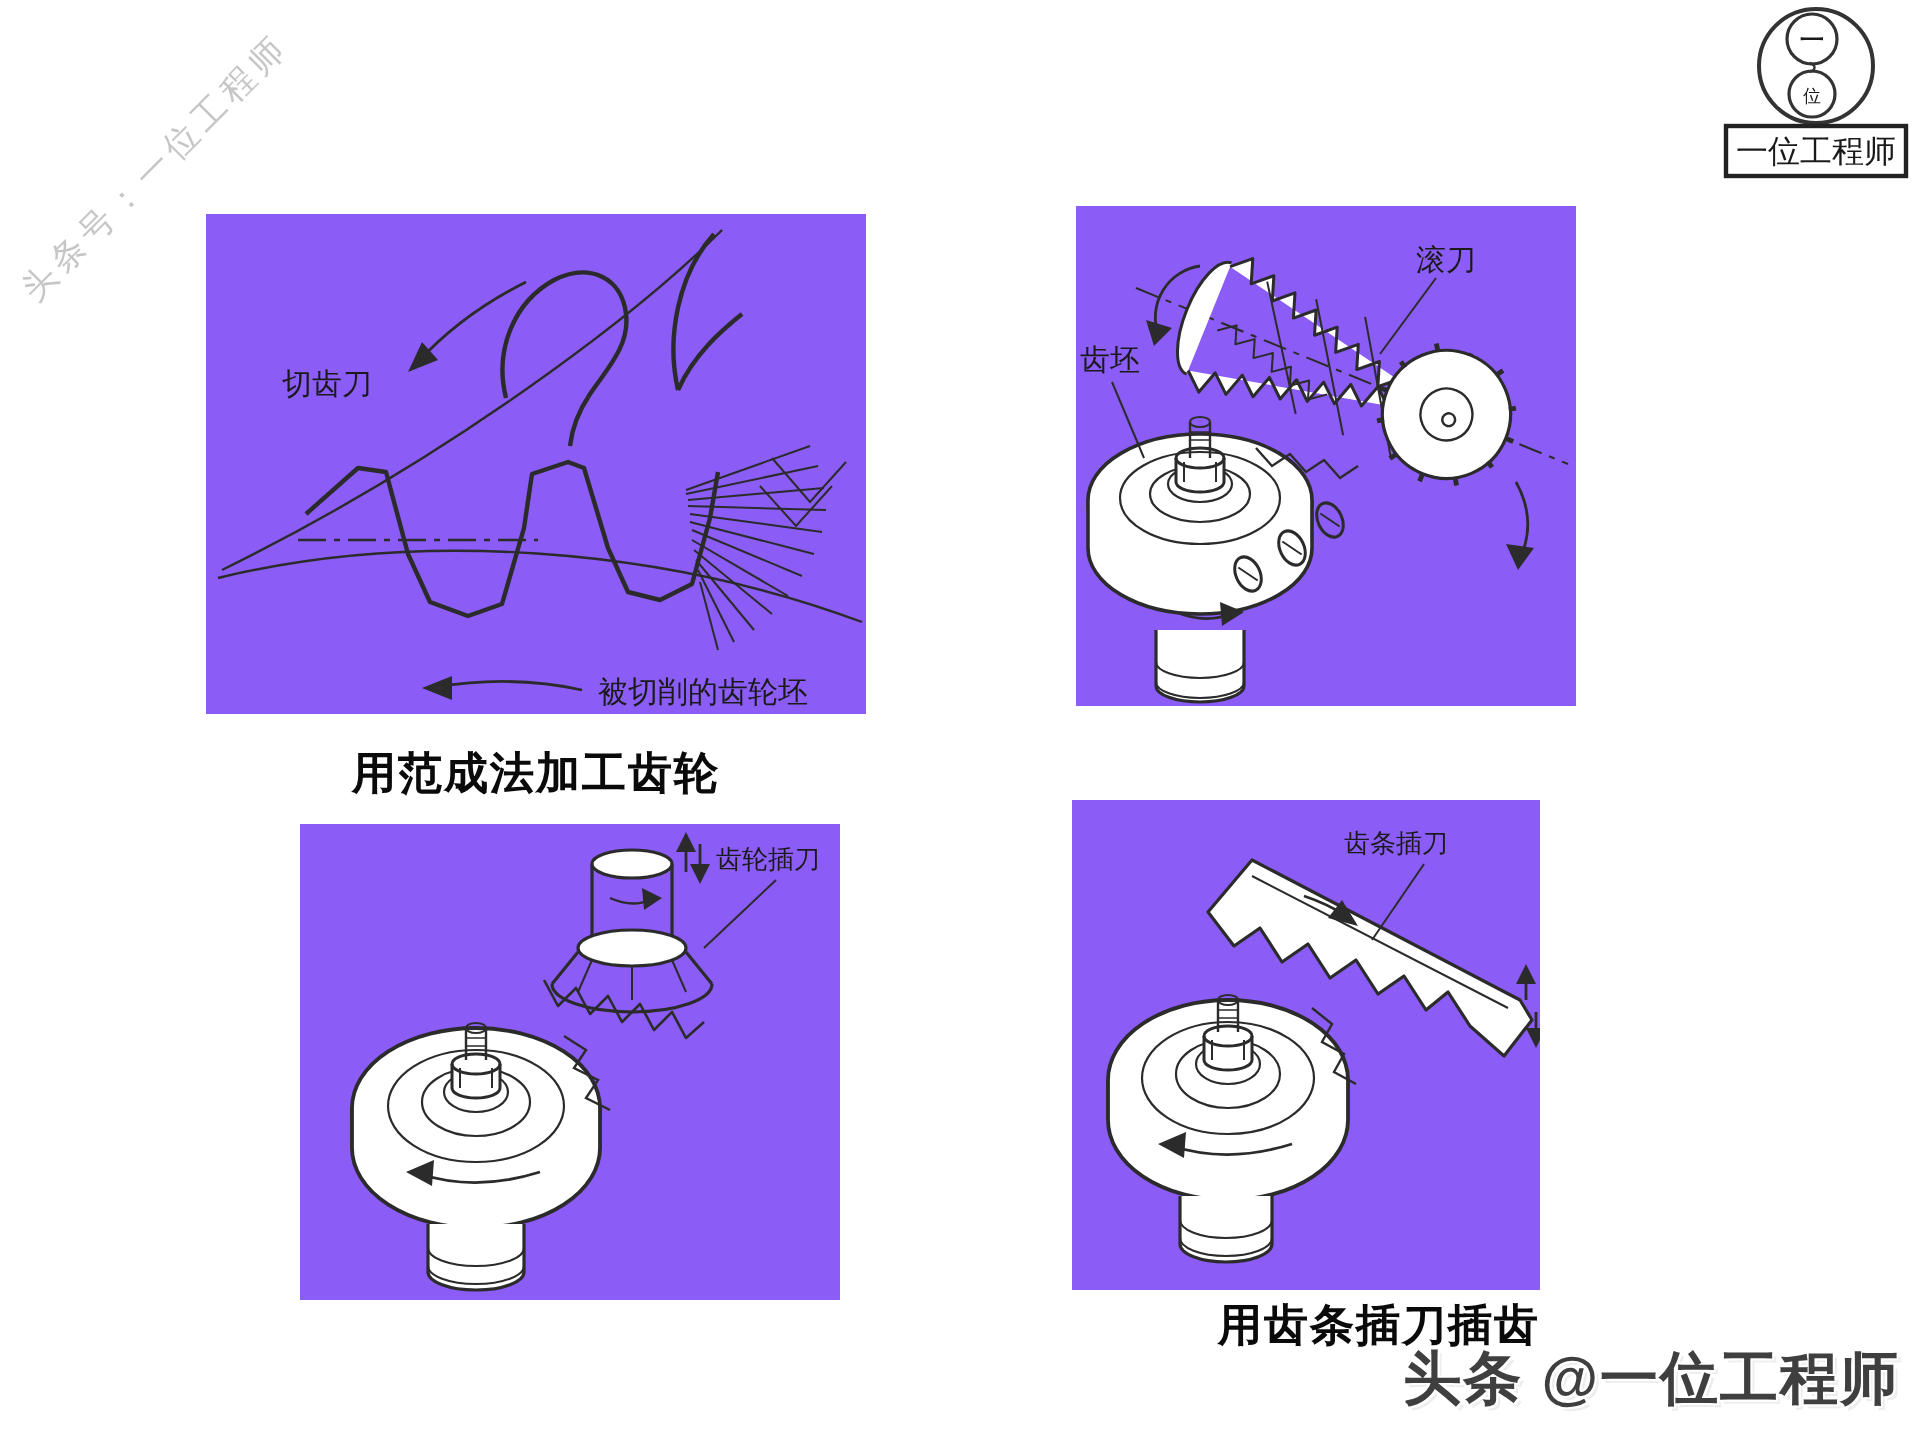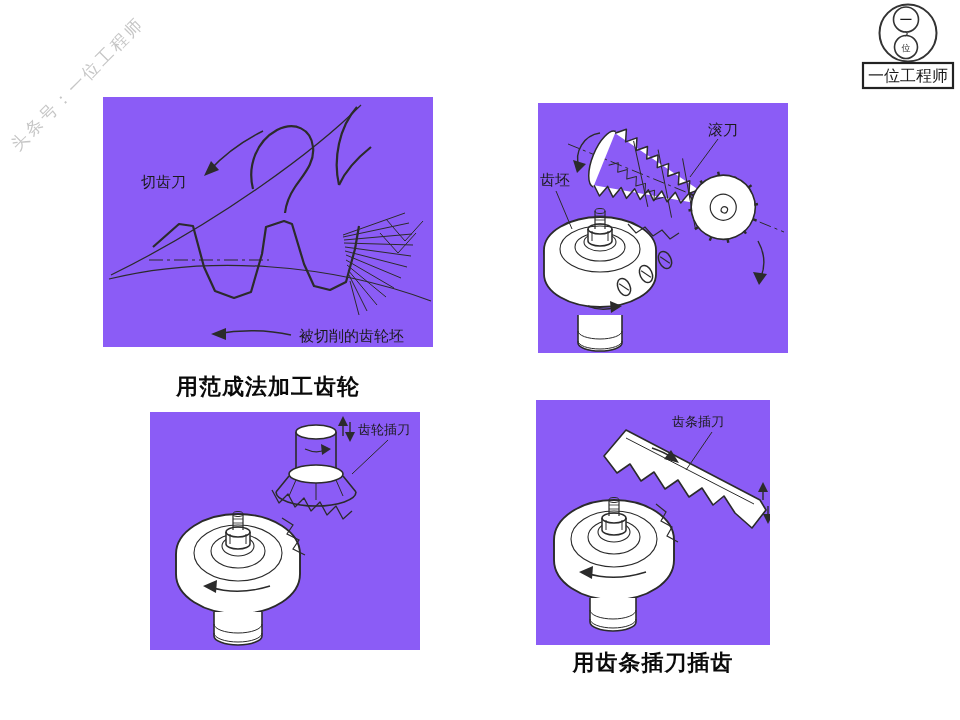--- a/index.html
+++ b/index.html
@@ -47,21 +47,21 @@
         <circle cx="48" cy="45" r="11.5" stroke-width="1.6"></circle>
         <path d="M47,29.5 c3,1 3,3.5 0,4.5" stroke-width="1.2"></path>
       </g>
       <text x="48" y="22" text-anchor="middle" font-size="12" font-weight="bold">一</text>
       <text x="48" y="49" text-anchor="middle" font-size="9">位</text>
       <rect x="5" y="61" width="90" height="25" fill="#fff" stroke="#222" stroke-width="2.2"></rect>
       <text x="50" y="79" text-anchor="middle" font-size="16">一位工程师</text>
     </svg>
   </div>
 
-  <div class="fig" style="left:103px;top:97px;width:330px;height:250px;">
+  <div class="fig" style="left:103px;top:107px;width:330px;height:250px;">
     <svg width="330" height="250" viewBox="0 0 330 250">
       <g fill="none" stroke="#2b2b2b">
         <g stroke-width="1.2">
           <path d="M258,8 C214,52 118,124 8,178"></path>
           <path d="M6,182 C104,158 226,166 328,204"></path>
           <path d="M46,163 h120" stroke-dasharray="14 4 3 4"></path>
         </g>
         <g stroke-width="2.2" stroke-linejoin="round">
           <path d="M50,150 L76,127 90,129 101,170 112,194 131,201 148,195 159,157 163,130 181,124 189,127 201,167 211,189 227,193 243,185 252,152 256,129"></path>
           <path d="M150,92 C144,68 154,44 174,33 C192,24 208,32 210,50 C212,66 200,78 192,90 C186,99 183,107 182,116"></path>
@@ -232,16 +232,17 @@
         </g>
         <g stroke-width="1.4">
           <path d="M110,172 Q78,182 50,173"></path>
           <polygon points="43,172 57,166 56,179" fill="#2b2b2b" stroke="none"></polygon>
         </g>
         <path d="M176,32 L150,70" stroke-width="1"></path>
       </g>
       <text x="136" y="26" class="lbl-s">齿条插刀</text>
     </svg>
   </div>
-  <div class="cap" style="left:536px;top:648px;width:234px;">用齿条插刀插齿</div>
-
+  <div class="cap" style="left:536px;top:648px;width:234px;text-align:right;">用齿条插刀插齿</div>
+
+  <div class="branding">头条 @一位工程师</div>
 
 </div>
 
 </body></html>

